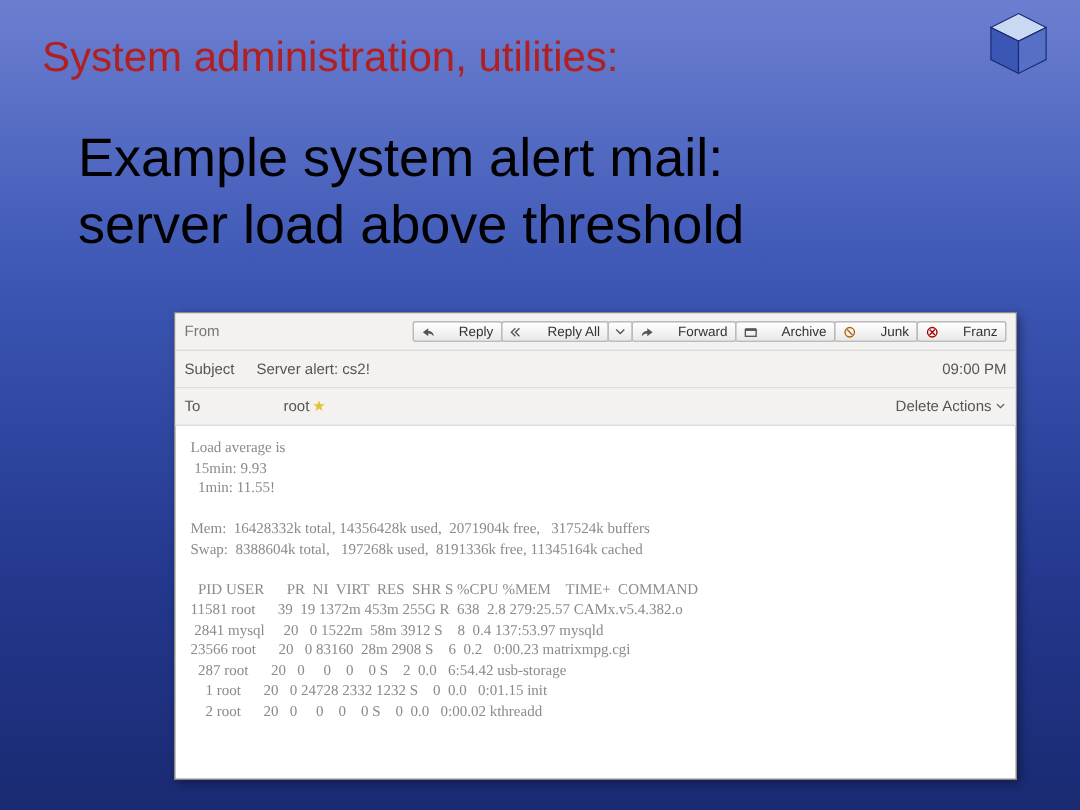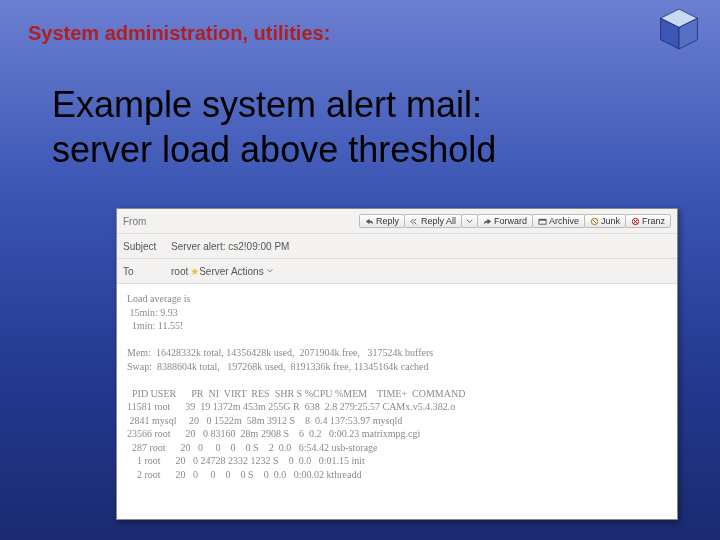--- a/index.html
+++ b/index.html
@@ -1,26 +1,26 @@
 <!DOCTYPE html>
 <html><head>
 <meta charset="utf-8">
 <style>
   html,body{margin:0;padding:0;width:720px;height:540px;overflow:hidden;font-family:Arial,Helvetica,sans-serif}
   body{background:linear-gradient(to bottom,#6b7fd1 0%,#3c56b4 35%,#24398f 70%,#1a2a72 100%)}
   .logo{position:absolute;top:6px;right:18px;width:46px;height:46px}
-  .slide-title{position:absolute;top:22px;left:28px;font-size:20px;color:#b02020;font-weight:700}
+  .slide-title{position:absolute;top:22px;left:28px;font-size:28px;color:#b02020;font-weight:400}
   .subtitle{position:absolute;top:82px;left:52px;font-size:36px;color:#000;line-height:1.25}
   .mailpane{position:absolute;top:208px;left:116px;width:560px;height:310px;background:#fff;border:1px solid #888;box-shadow:2px 2px 6px rgba(0,0,0,.4);font-size:10px;color:#555}
   .hdr{display:flex;align-items:center;background:#f3f2f1;border-bottom:1px solid #ddd;padding:3px 6px;gap:6px;height:18px}
-  .hdr-row2{display:flex;align-items:center;justify-content:flex-start;background:#f3f2f1;border-bottom:1px solid #ddd;padding:3px 6px;height:18px}
+  .hdr-row2{display:flex;align-items:center;justify-content:space-between;background:#f3f2f1;border-bottom:1px solid #ddd;padding:3px 6px;height:18px}
   .hdr .lbl{color:#777;width:42px;font-size:10px}
   .hdr .val{color:#555;flex:1;font-size:10px}
   .btns{display:flex;gap:0;margin-left:auto}
-  .btn{display:inline-flex;align-items:center;gap:2px;border:1px solid #bbb;background:linear-gradient(#fff,#e8e8e8);padding:1px 5px;font-size:9px;color:#333;border-radius:2px;margin-left:-1px}
+  .btn{display:inline-flex;align-items:center;gap:16px;border:1px solid #bbb;background:linear-gradient(#fff,#e8e8e8);padding:1px 5px;font-size:9px;color:#333;border-radius:2px;margin-left:-1px}
   .btn svg{width:9px;height:9px}
   .star{color:#e6c23a;font-size:10px;margin-left:2px}
   .time{color:#555;font-size:10px}
   .oa{color:#555;font-size:10px;display:flex;align-items:center;gap:2px}
   pre.body{margin:0;padding:8px 10px;font-family:Liberation Serif, serif;font-size:10px;line-height:1.35;color:#8a8a8a;white-space:pre}
 </style>
 </head>
 <body>
 
 <svg class="logo" viewBox="0 0 60 60">
@@ -89,28 +89,28 @@
 
   <div class="hdr-row2">
     <span style="display:flex;align-items:center;gap:6px">
       <span class="lbl" style="width:42px">Subject</span>
       <span class="val b">Server alert: cs2!</span>
     </span>
     <span class="time">09:00 PM</span>
   </div>
 
   <div class="hdr-row2">
-    <span style="display:flex;align-items:center;gap:6px">
+    <span style="display:flex;align-items:center;gap:24px">
       <span class="lbl" style="width:42px">To</span>
       <span class="val">
         <span>root</span><span class="star">★</span>
       </span>
     </span>
     <span class="oa">
-      <span>Server Actions</span>
+      <span>Delete Actions</span>
       <svg width="8" height="8" viewBox="0 0 10 10">
           <path d="M2 3l3 3 3-3" stroke="#555" fill="none"></path>
         </svg>
     </span>
   </div>
 
   <pre class="body" id="mail-body">Load average is
  15min: 9.93
   1min: 11.55!
 

